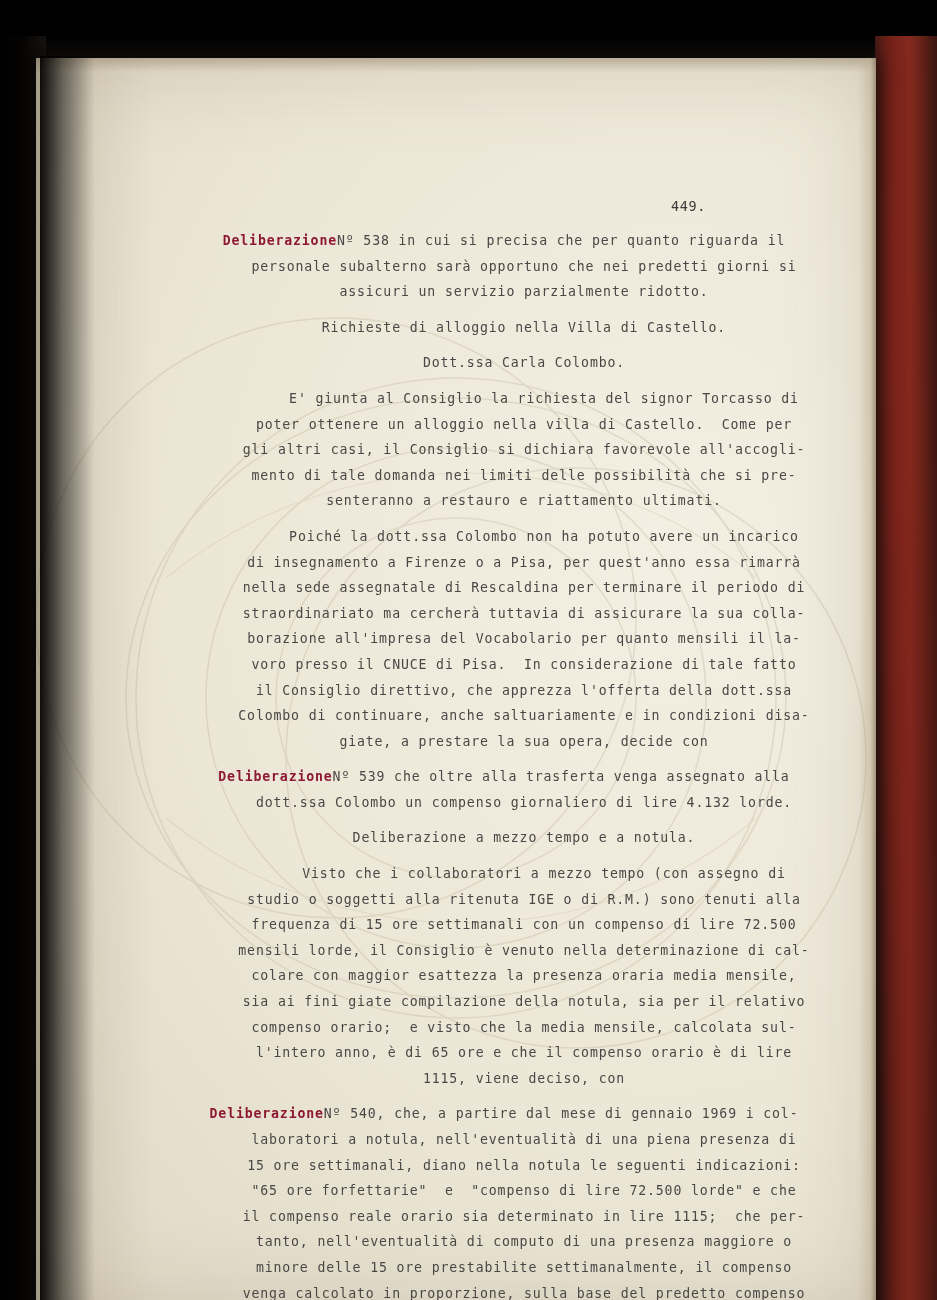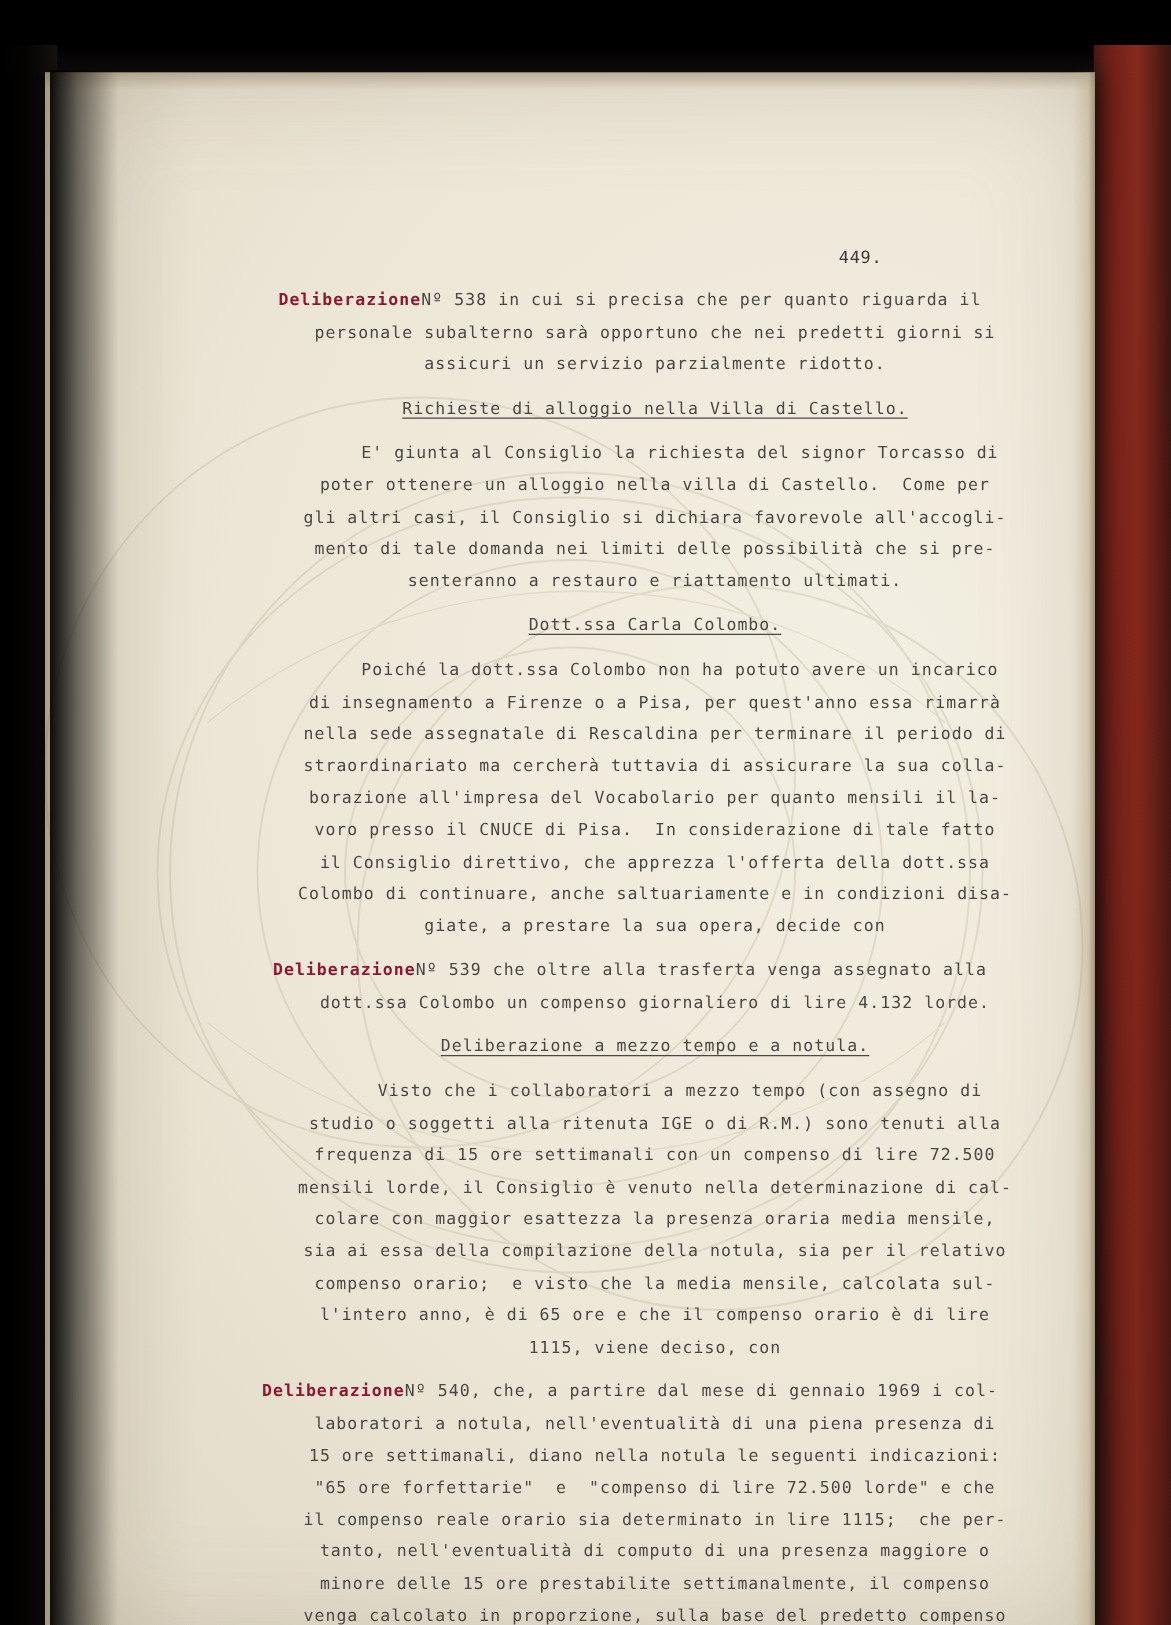--- a/index.html
+++ b/index.html
@@ -153,21 +153,20 @@
     letter-spacing: 0.85px;
   }
   .hang {
     padding-left: 0;
   }
   .indent {
     padding-left: 40px;
   }
   .heading {
     padding-left: 40px;
-    text-decoration: underline;
     text-underline-offset: 3px;
   }
   .blur-bleed {
     position: absolute;
     inset: 0;
     pointer-events: none;
     box-shadow: inset 0 0 90px rgba(120,105,80,0.25);
   }
 </style>
 </head>
@@ -211,29 +210,29 @@
           <div class="line hang"><span class="delib">Deliberazione</span><span>Nº 538 in cui si precisa che per quanto riguarda il</span></div>
           <div class="line indent">personale subalterno sarà opportuno che nei predetti giorni si</div>
           <div class="line indent">assicuri un servizio parzialmente ridotto.</div>
         </div>
 
         <div class="para">
           <div class="line heading">Richieste di alloggio nella Villa di Castello.</div>
         </div>
 
         <div class="para">
+          <div class="line heading">Dott.ssa Carla Colombo.</div>
+        </div>
+
+        <div class="para">
           <div class="line" style="padding-left:80px">E' giunta al Consiglio la richiesta del signor Torcasso di</div>
           <div class="line indent">poter ottenere un alloggio nella villa di Castello.  Come per</div>
           <div class="line indent">gli altri casi, il Consiglio si dichiara favorevole all'accogli-</div>
           <div class="line indent">mento di tale domanda nei limiti delle possibilità che si pre-</div>
           <div class="line indent">senteranno a restauro e riattamento ultimati.</div>
-        </div>
-
-        <div class="para">
-          <div class="line heading">Dott.ssa Carla Colombo.</div>
         </div>
 
         <div class="para">
           <div class="line" style="padding-left:80px">Poiché la dott.ssa Colombo non ha potuto avere un incarico</div>
           <div class="line indent">di insegnamento a Firenze o a Pisa, per quest'anno essa rimarrà</div>
           <div class="line indent">nella sede assegnatale di Rescaldina per terminare il periodo di</div>
           <div class="line indent">straordinariato ma cercherà tuttavia di assicurare la sua colla-</div>
           <div class="line indent">borazione all'impresa del Vocabolario per quanto mensili il la-</div>
           <div class="line indent">voro presso il CNUCE di Pisa.  In considerazione di tale fatto</div>
           <div class="line indent">il Consiglio direttivo, che apprezza l'offerta della dott.ssa</div>
@@ -249,21 +248,21 @@
         <div class="para">
           <div class="line heading">Deliberazione a mezzo tempo e a notula.</div>
         </div>
 
         <div class="para">
           <div class="line" style="padding-left:80px">Visto che i collaboratori a mezzo tempo (con assegno di</div>
           <div class="line indent">studio o soggetti alla ritenuta IGE o di R.M.) sono tenuti alla</div>
           <div class="line indent">frequenza di 15 ore settimanali con un compenso di lire 72.500</div>
           <div class="line indent">mensili lorde, il Consiglio è venuto nella determinazione di cal-</div>
           <div class="line indent">colare con maggior esattezza la presenza oraria media mensile,</div>
-          <div class="line indent">sia ai essa della compilazione della notula, sia per il relativo</div>
+          <div class="line indent">sia ai fini giate compilazione della notula, sia per il relativo</div>
           <div class="line indent">compenso orario;  e visto che la media mensile, calcolata sul-</div>
           <div class="line indent">l'intero anno, è di 65 ore e che il compenso orario è di lire</div>
           <div class="line indent">1115, viene deciso, con</div>
         </div>
 
         <div class="para">
           <div class="line hang"><span class="delib">Deliberazione</span><span>Nº 540, che, a partire dal mese di gennaio 1969 i col-</span></div>
           <div class="line indent">laboratori a notula, nell'eventualità di una piena presenza di</div>
           <div class="line indent">15 ore settimanali, diano nella notula le seguenti indicazioni:</div>
           <div class="line indent">"65 ore forfettarie"  e  "compenso di lire 72.500 lorde" e che</div>

